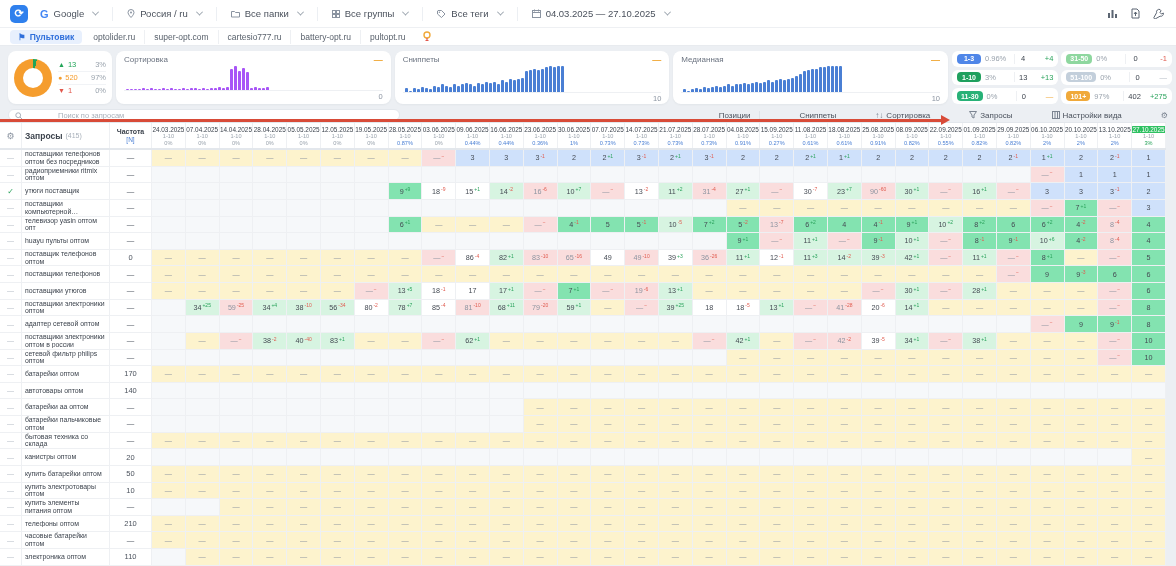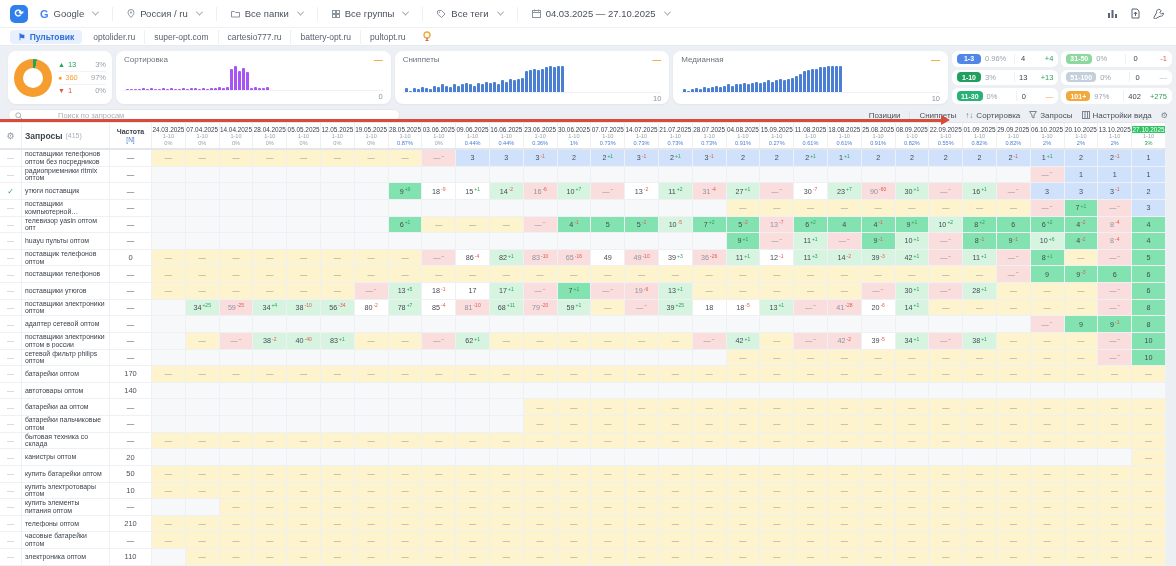--- a/index.html
+++ b/index.html
@@ -58,21 +58,21 @@
   .d-green { color:#2aa35c; } .d-red { color:#e05b4f; } .d-orange { color:#f0a93a; } .d-gray { color:#b6bdc6; }
 
   
   .toolbar { height:14px; display:flex; align-items:center; padding:0 8px; position:relative; }
   .search { width:392px; height:12px; background:#fff; border:1px solid #e3e7ec; border-radius:6px;
     display:flex; align-items:center; gap:4px; padding:0 6px; }
   .search input { border:none; outline:none; font-size:7.5px; color:#3c434d; width:100%;
     font-family:"Liberation Sans",sans-serif; background:transparent;padding-left:31px; }
   .search input::placeholder { color:#a8b0ba; }
   .tools { margin-left:auto; display:flex; align-items:center; gap:9px; font-size:8px; color:#4a515c; }
-  .tool { display:flex; align-items:center; gap:3px; cursor:pointer; white-space:nowrap; }
+  .tool { display:flex; align-items:center; gap:3px; cursor:pointer; white-space:nowrap;margin-left:30px; }
   .tool .tic { color:#7b8491; font-size:8px; display:flex; }
   .seg-sep { width:1px; height:9px; background:#dfe3e8; }
   .red-arrow { position:absolute; left:0; top:11px; width:942px; height:3px; background:#d84b38; z-index:40; }
   .red-arrow:after { content:""; position:absolute; right:-8px; top:-4px; border-left:9px solid #d84b38;
     border-top:5.5px solid transparent; border-bottom:5.5px solid transparent; }
 
   
   .grid { background:#fff; margin:0 10px 0 0; }
   .thead { display:flex; height:28px; border-bottom:2px solid #e3e7ec; background:#fff;
     border-top:1px solid #e3e7ec; }
@@ -225,21 +225,21 @@
   <div class="card donut-card">
     <div class="donut" id="donut" style="background: conic-gradient(rgb(34, 165, 88) 0deg, rgb(34, 165, 88) 3.2%, rgb(245, 157, 46) 3.2%, rgb(245, 157, 46) 99.6%, rgb(226, 87, 76) 99.6%, rgb(226, 87, 76) 100%);"></div>
     <div class="dlegend" id="donut-legend">
         <div class="row">
           <span style="color: rgb(34, 165, 88); font-size: 7px;">▲</span>
           <span style="color: rgb(34, 165, 88);">13</span>
           <span class="pct">3%</span>
         </div>
         <div class="row">
           <span style="color: rgb(245, 157, 46); font-size: 7px;">●</span>
-          <span style="color: rgb(245, 157, 46);">360</span>
+          <span style="color: rgb(245, 157, 46);">520</span>
           <span class="pct">97%</span>
         </div>
         <div class="row">
           <span style="color: rgb(226, 87, 76); font-size: 7px;">▼</span>
           <span style="color: rgb(226, 87, 76);">1</span>
           <span class="pct">0%</span>
         </div>
       </div>
   </div>
   <div class="card spark-card">

